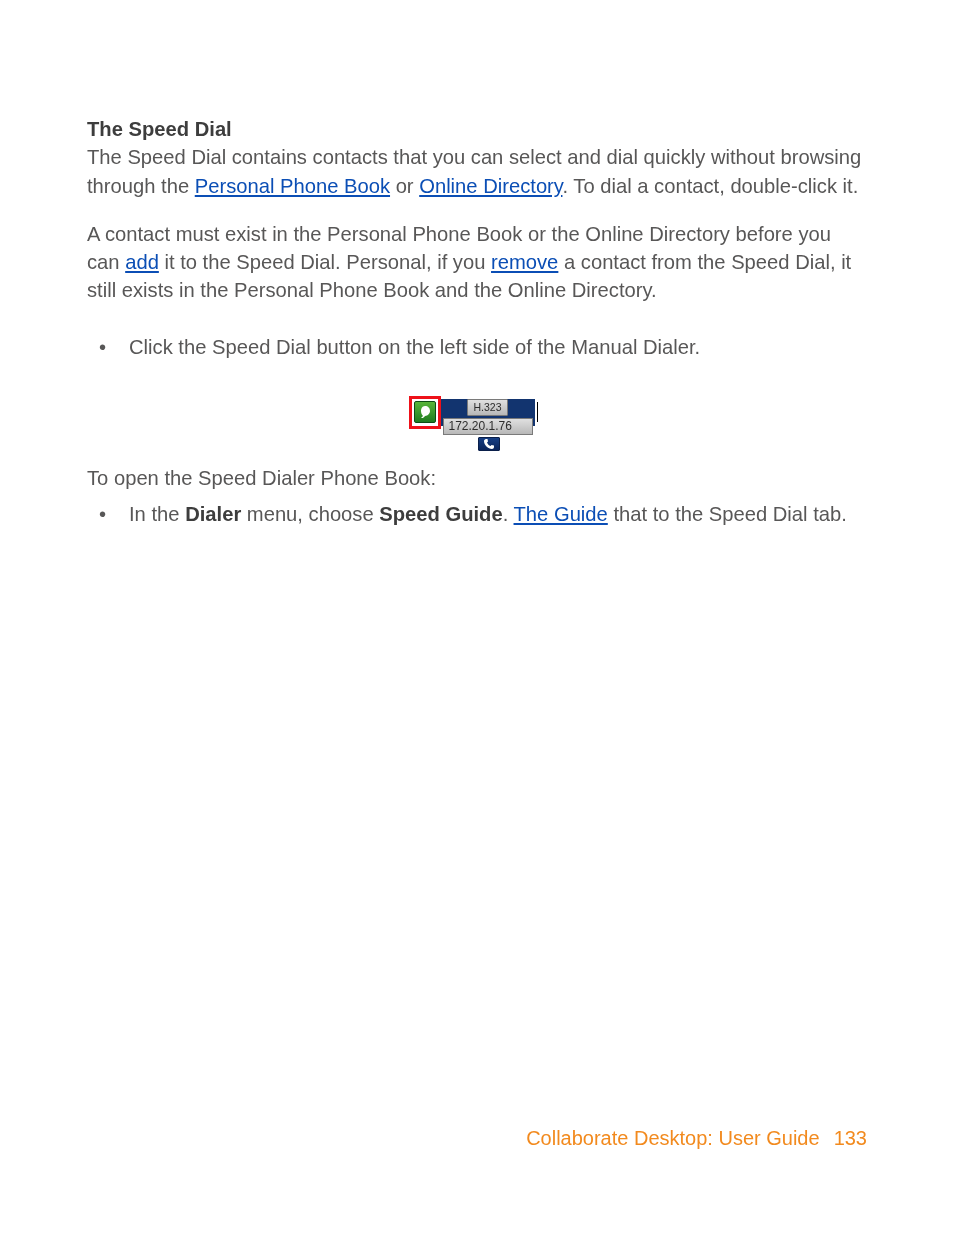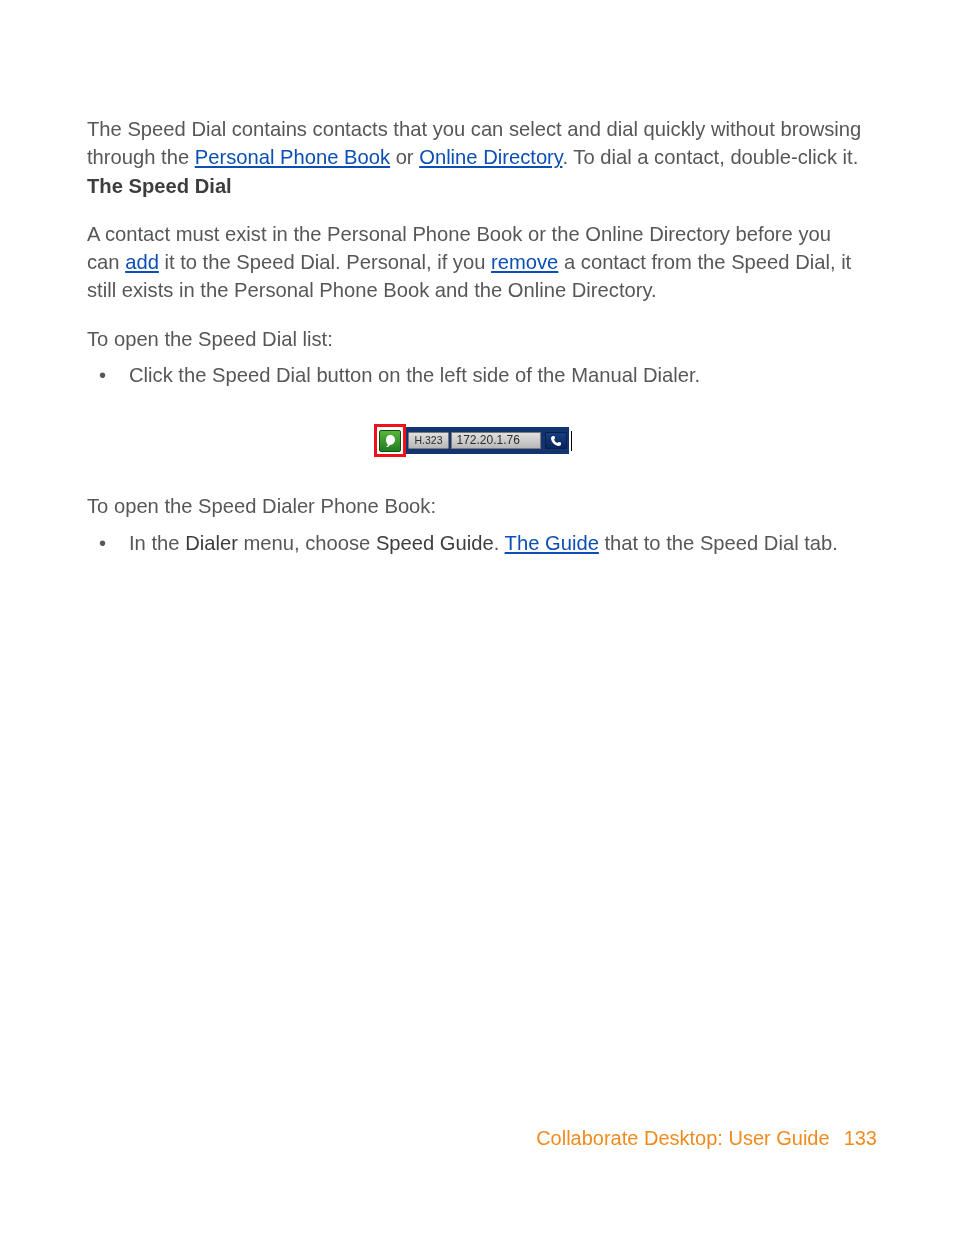--- a/index.html
+++ b/index.html
@@ -21,21 +21,21 @@
   }
   .content {
     font-size: 20.2px;
     line-height: 1.40;
   }
   .heading {
     font-weight: bold;
     color: #3d3d3d;
   }
   .bold {
-    font-weight: normal;
+    font-weight: bold;
     color: #3d3d3d;
   }
   a.link {
     color: #0b4eb5;
     text-decoration: underline;
     cursor: pointer;
   }
   p { margin: 0; }
   .para-gap { height: 20px; }
   ul.bulleted {
@@ -62,20 +62,21 @@
     margin: 35px 0 35px 0;
   }
   .dialer-bar {
     display: flex;
     align-items: center;
     background: #12346f;
     height: 27px;
     box-sizing: border-box;
     padding: 0 2px;
     gap: 2px;
+    flex-direction: column;
   }
   .highlight-box {
     border: 3px solid #ee1119;
     padding: 2px;
     display: flex;
     align-items: center;
     margin-left: -8px;
     background: transparent;
     height: 33px;
     box-sizing: border-box;
@@ -132,49 +133,48 @@
   .call-btn svg { display:block; }
   .cursor-bar {
     width: 1px;
     height: 20px;
     background: #000;
     margin-left: 2px;
   }
   .footer {
     position: absolute;
     bottom: 85px;
-    right: 77px;
+    right: 87px;
     font-size: 20px;
     color: #f28a1e;
   }
   .footer .pnum { margin-left: 14px; }
 </style>
 </head>
 <body>
 
 <div class="page">
   <div class="content">
 
     <p>
+      <span class="heading">The Speed Dial</span>
+    </p>
+
+    <p>
       <span>The Speed Dial contains contacts that you can select and dial quickly without browsing through the </span><a class="link">Personal Phone Book</a><span> or </span><a class="link">Online Directory</a><span>. To dial a contact, double-click it.</span>
-    </p>
-
-    <p>
-      <span class="heading">The Speed Dial</span>
     </p>
 
     <div class="para-gap"></div>
 
     <p>
       <span>A contact must exist in the Personal Phone Book or the Online Directory before you can </span><a class="link">add</a><span> it to the Speed Dial. Personal, if you </span><a class="link">remove</a><span> a contact from the Speed Dial, it still exists in the Personal Phone Book and the Online Directory.</span>
     </p>
 
     <div class="para-gap"></div>
 
-    <p>To open the Speed Dial list:</p>
 
     <ul class="bulleted">
       <li>
         <span>Click the Speed Dial button on the left side of the Manual Dialer.</span>
       </li>
     </ul>
 
     <div class="dialer-wrap">
       <div style="display:flex; align-items:center;">
         <div class="highlight-box">

